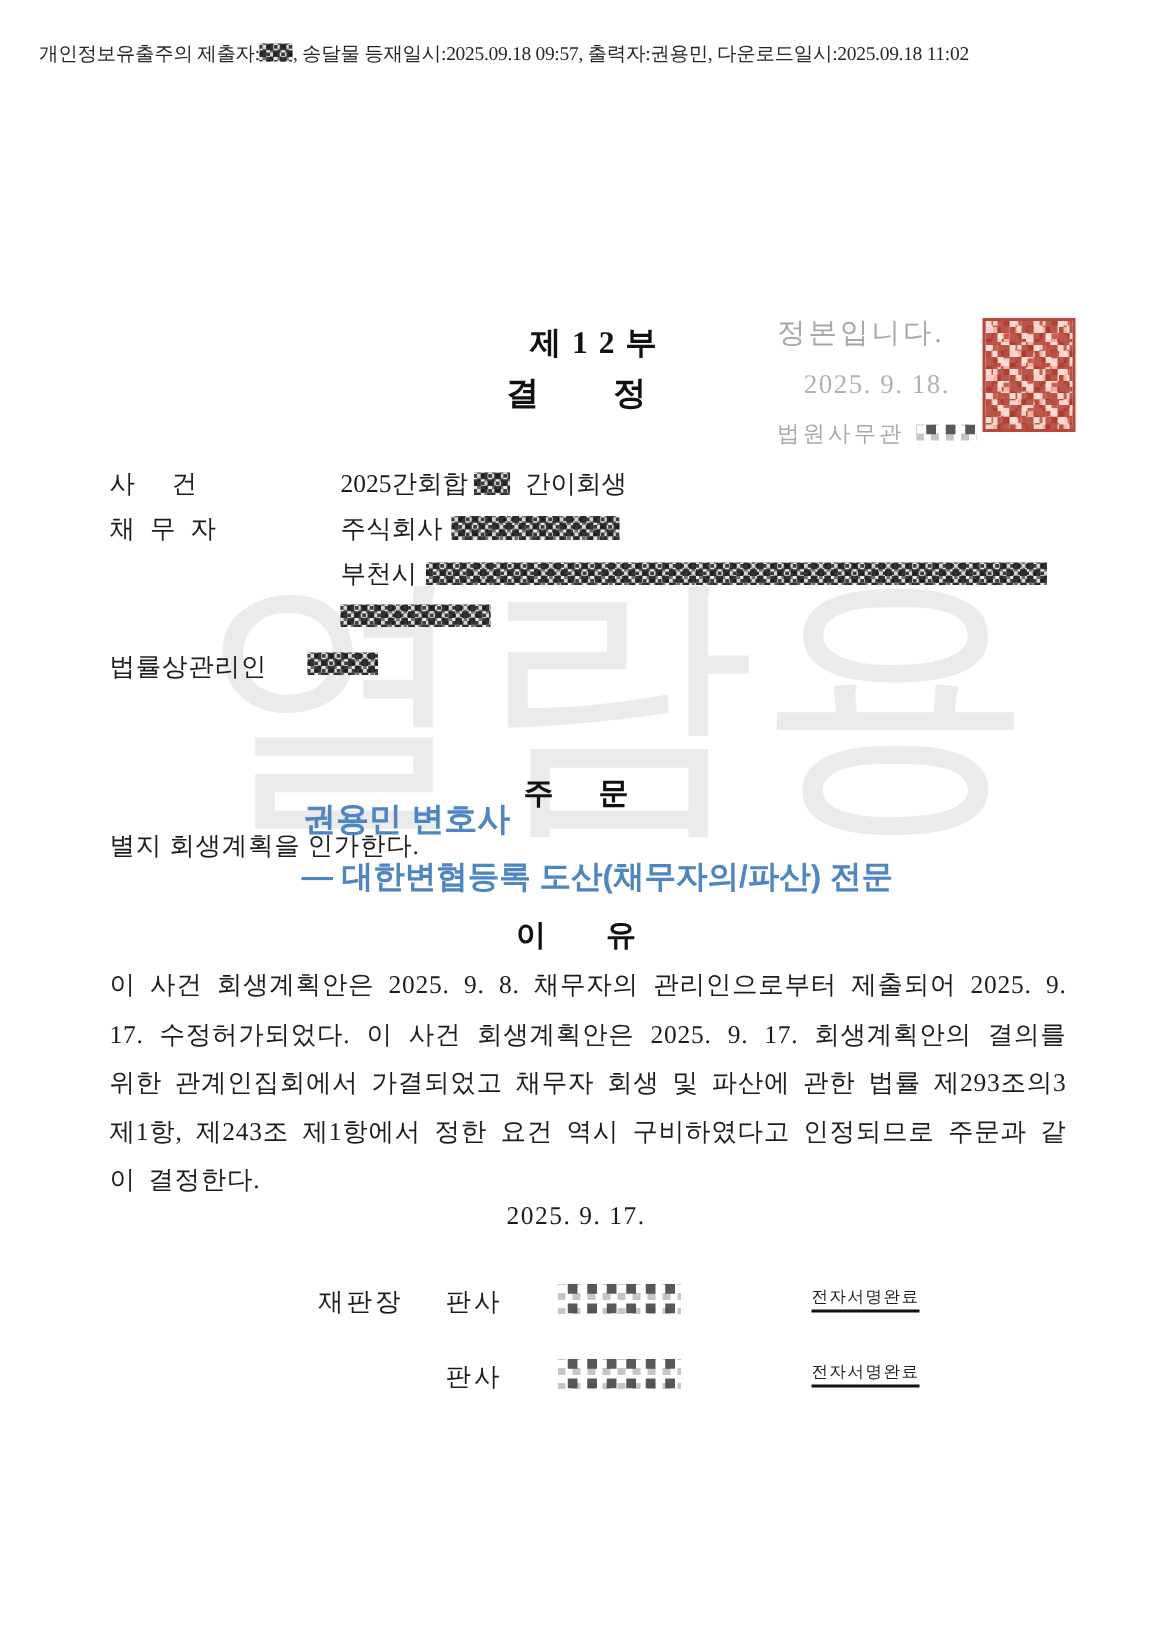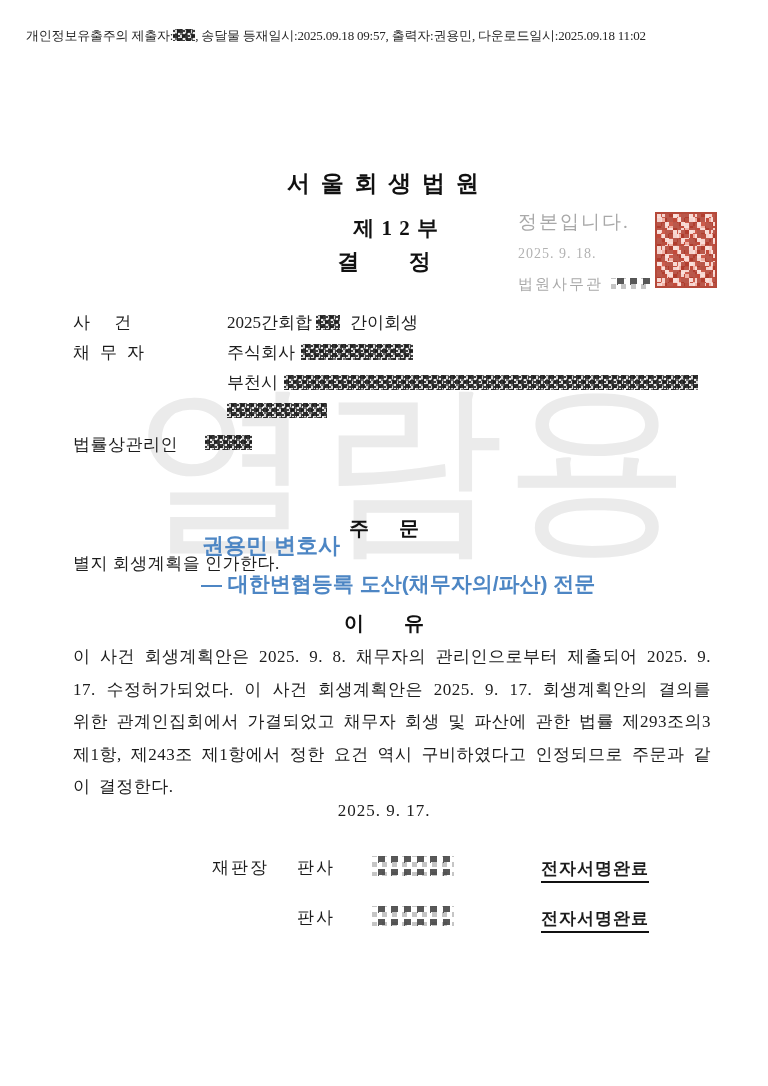--- a/index.html
+++ b/index.html
@@ -34,21 +34,21 @@
   .court-division { top:214px; font-size:21px; letter-spacing:1px;margin-left:12px; }
   .doc-type       { top:247px; font-size:22px; }
   .order-heading  { top:515px; font-size:20px; }
   .reason-heading { top:610px; font-size:20px; }
   
   .cert {
     position:absolute; left:518px; top:209px; z-index:2;
     font-family:Liberation Serif, serif; color:#a9a9a9; white-space:nowrap;
   }
   .cert-title { font-size:19px; letter-spacing:2px; }
-  .cert-date  { font-size:14px; margin-top:11px; letter-spacing:1px; color:#b2b2b2; }
+  .cert-date  { font-size:18px; margin-top:11px; letter-spacing:1px; color:#b2b2b2;text-align:center; }
   .cert-clerk { font-size:15px; margin-top:13px; letter-spacing:2px; }
   .cert-clerk .px { width:40px; height:13px; margin-left:8px; }
   
   .stamp {
     position:absolute; left:655px; top:212px; width:62px; height:76px; z-index:2;
     border:2px solid #b5493a; box-sizing:border-box;
     background:
       repeating-conic-gradient(rgba(170,55,40,0.8) 0% 25%, rgba(255,255,255,0) 25% 50%) 0px 0px/16px 16px,
       repeating-conic-gradient(rgba(250,225,220,0.9) 0% 25%, rgba(255,255,255,0) 25% 50%) 5px 3px/11px 11px,
       repeating-conic-gradient(#cd5c4c 0% 25%, #f0b2a6 25% 50%, #c24a3a 50% 75%, #f7d9d2 75% 100%) 0px 0px/8px 8px;
@@ -89,37 +89,36 @@
   .lawyer-line2 { left:201px; top:602px; font-size:21px; }
   
   .decision-date { position:absolute; left:0; width:768px; top:801px; text-align:center;
                    font-size:17px; letter-spacing:1px; z-index:1; }
   .judge-row { position:absolute; left:0; width:768px; font-size:17px; z-index:1; }
   .judge-row-1 { top:856px; }
   .judge-row-2 { top:906px; }
   .j-role  { position:absolute; left:212px; letter-spacing:2px; }
   .j-title { position:absolute; left:297px; letter-spacing:2px; }
   .j-name  { position:absolute; left:372px; top:0; width:82px; height:20px; }
-  .j-sign  { position:absolute; left:541px; top:1px; font-size:17px; font-weight:bold;
+  .j-sign  { position:absolute; left:541px; top:1px; font-size:11px; font-weight:normal;
              letter-spacing:1px; border-bottom:2px solid #111; padding-bottom:1px; }
   .page-num { position:absolute; left:0; width:768px; top:1027px; text-align:center;
               font-size:15px; letter-spacing:2px; z-index:1; }
 </style>
 </head>
 <body>
 
 <div class="page">
 
   <div class="warning">
     <span>개인정보유출주의 제출자:</span><span class="px px-dark"></span><span>, 송달물 등재일시:2025.09.18 09:57, 출력자:권용민, 다운로드일시:2025.09.18 11:02</span>
   </div>
 
   <div class="watermark">열람용</div>
 
-  <div class="center-line court-name">서 울 회 생 법 원</div>
   <div class="center-line court-division">제 1 2 부</div>
   <div class="center-line doc-type">결         정</div>
 
   <div class="cert">
     <div class="cert-title">정본입니다.</div>
     <div class="cert-date">2025. 9. 18.</div>
     <div class="cert-clerk">
       <span>법원사무관</span><span class="px px-sparse"></span>
     </div>
   </div>

